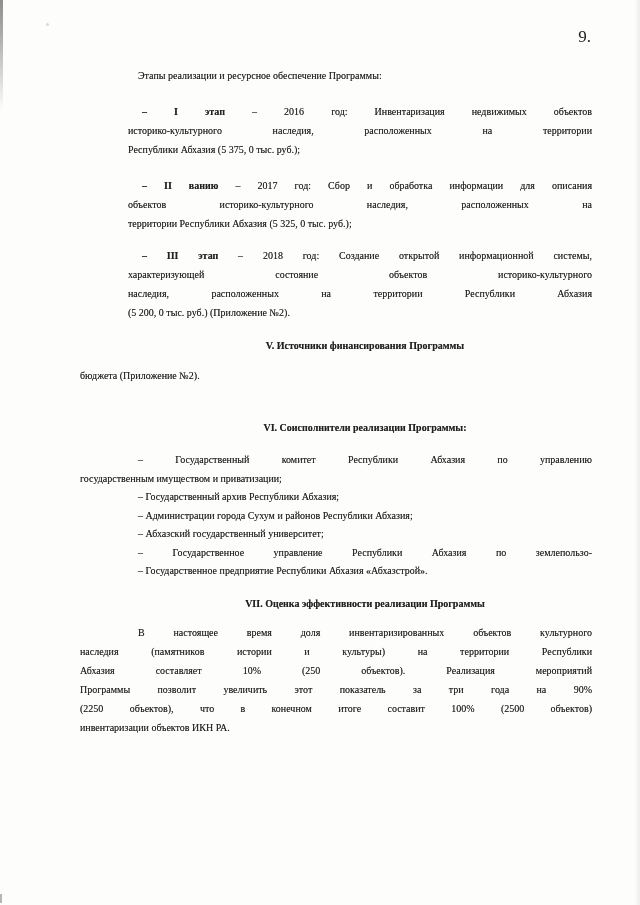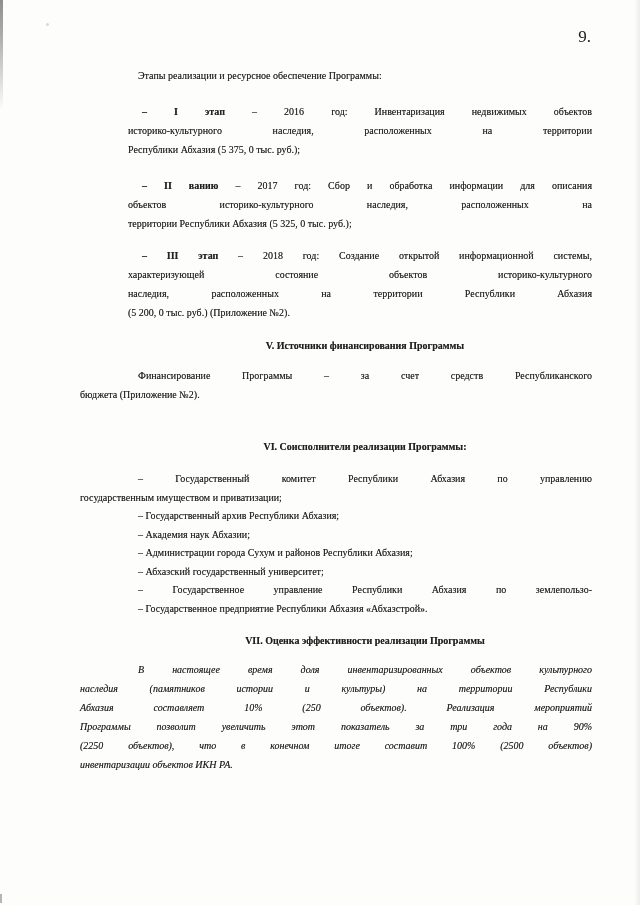--- a/index.html
+++ b/index.html
@@ -51,21 +51,21 @@
   .stage.s3 { margin-top:13px; }
   .heading {
     margin:14px 0 0 58px;
     font-weight:bold;
     text-align:center;
   }
   .heading.h6 { margin-top:33px; }
   .heading.h7 { margin-top:13px; }
   .para5 { margin-top:11px; }
   .list { margin-top:14px; line-height:18.5px; }
-  .para7 { margin-top:10px;font-style:italic; }
+  .para7 { margin-top:10px; }
 </style>
 </head>
 <body>
 
 <div class="page">
   <div class="edge-left"></div>
   <div class="edge-right"></div>
   <div class="speck"></div>
   <div class="bottom-tick"></div>
 
@@ -90,36 +90,32 @@
     <div class="stage s3">
       <div class="line first"><span class="b">– III этап</span><span> – 2018 год: Создание открытой информационной системы,</span></div>
       <div class="line">характеризующей состояние объектов историко-культурного</div>
       <div class="line">наследия, расположенных на территории Республики Абхазия</div>
       <div class="line last">(5 200, 0 тыс. руб.) (Приложение №2).</div>
     </div>
 
     <div class="heading">V. Источники финансирования Программы</div>
 
     <div class="para5">
-      <div class="line first">Финансирование Программы – за счет средств Республиканского</div>
       <div class="line last">бюджета (Приложение №2).</div>
     </div>
 
     <div class="heading h6">VI. Соисполнители реализации Программы:</div>
 
     <div class="list">
       <div>
         <div class="line first">– Государственный комитет Республики Абхазия по управлению</div>
         <div class="line last">государственным имуществом и приватизации;</div>
       </div>
       <div>
         <div class="line last first">– Государственный архив Республики Абхазия;</div>
-      </div>
-      <div>
-        <div class="line last first">– Академия наук Абхазии;</div>
       </div>
       <div>
         <div class="line last first">– Администрации города Сухум и районов Республики Абхазия;</div>
       </div>
       <div>
         <div class="line last first">– Абхазский государственный университет;</div>
       </div>
       <div>
         <div class="line first">– Государственное управление Республики Абхазия по землепользо-</div>
       </div>

